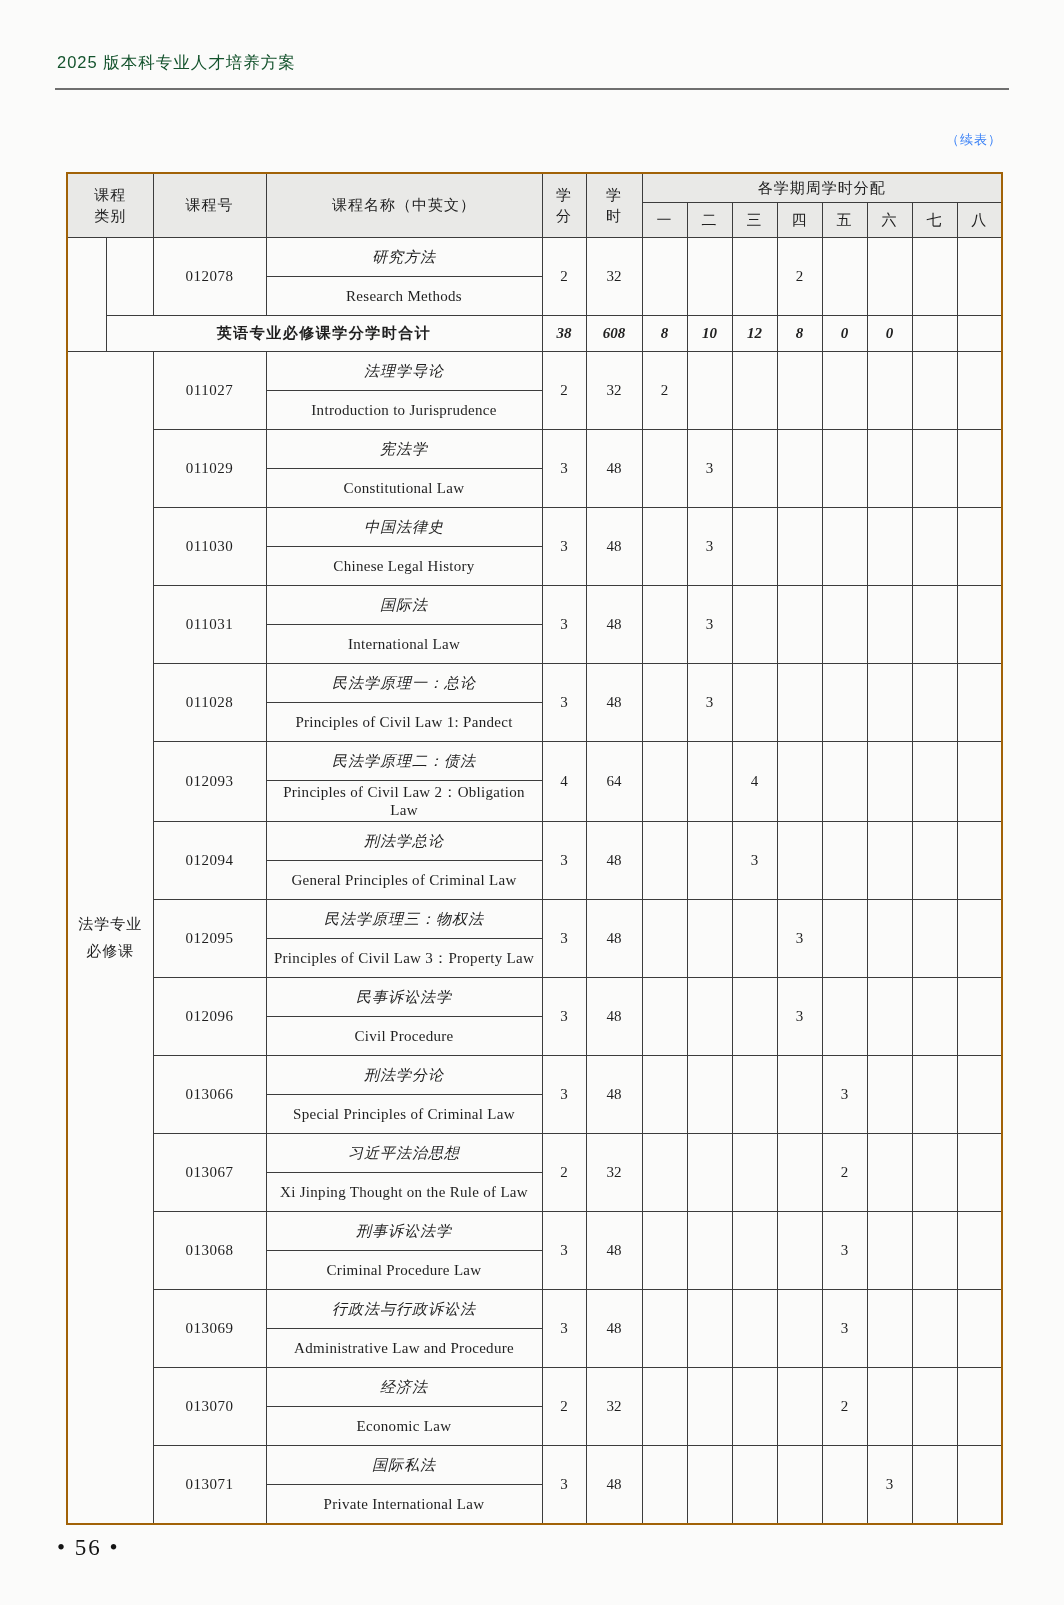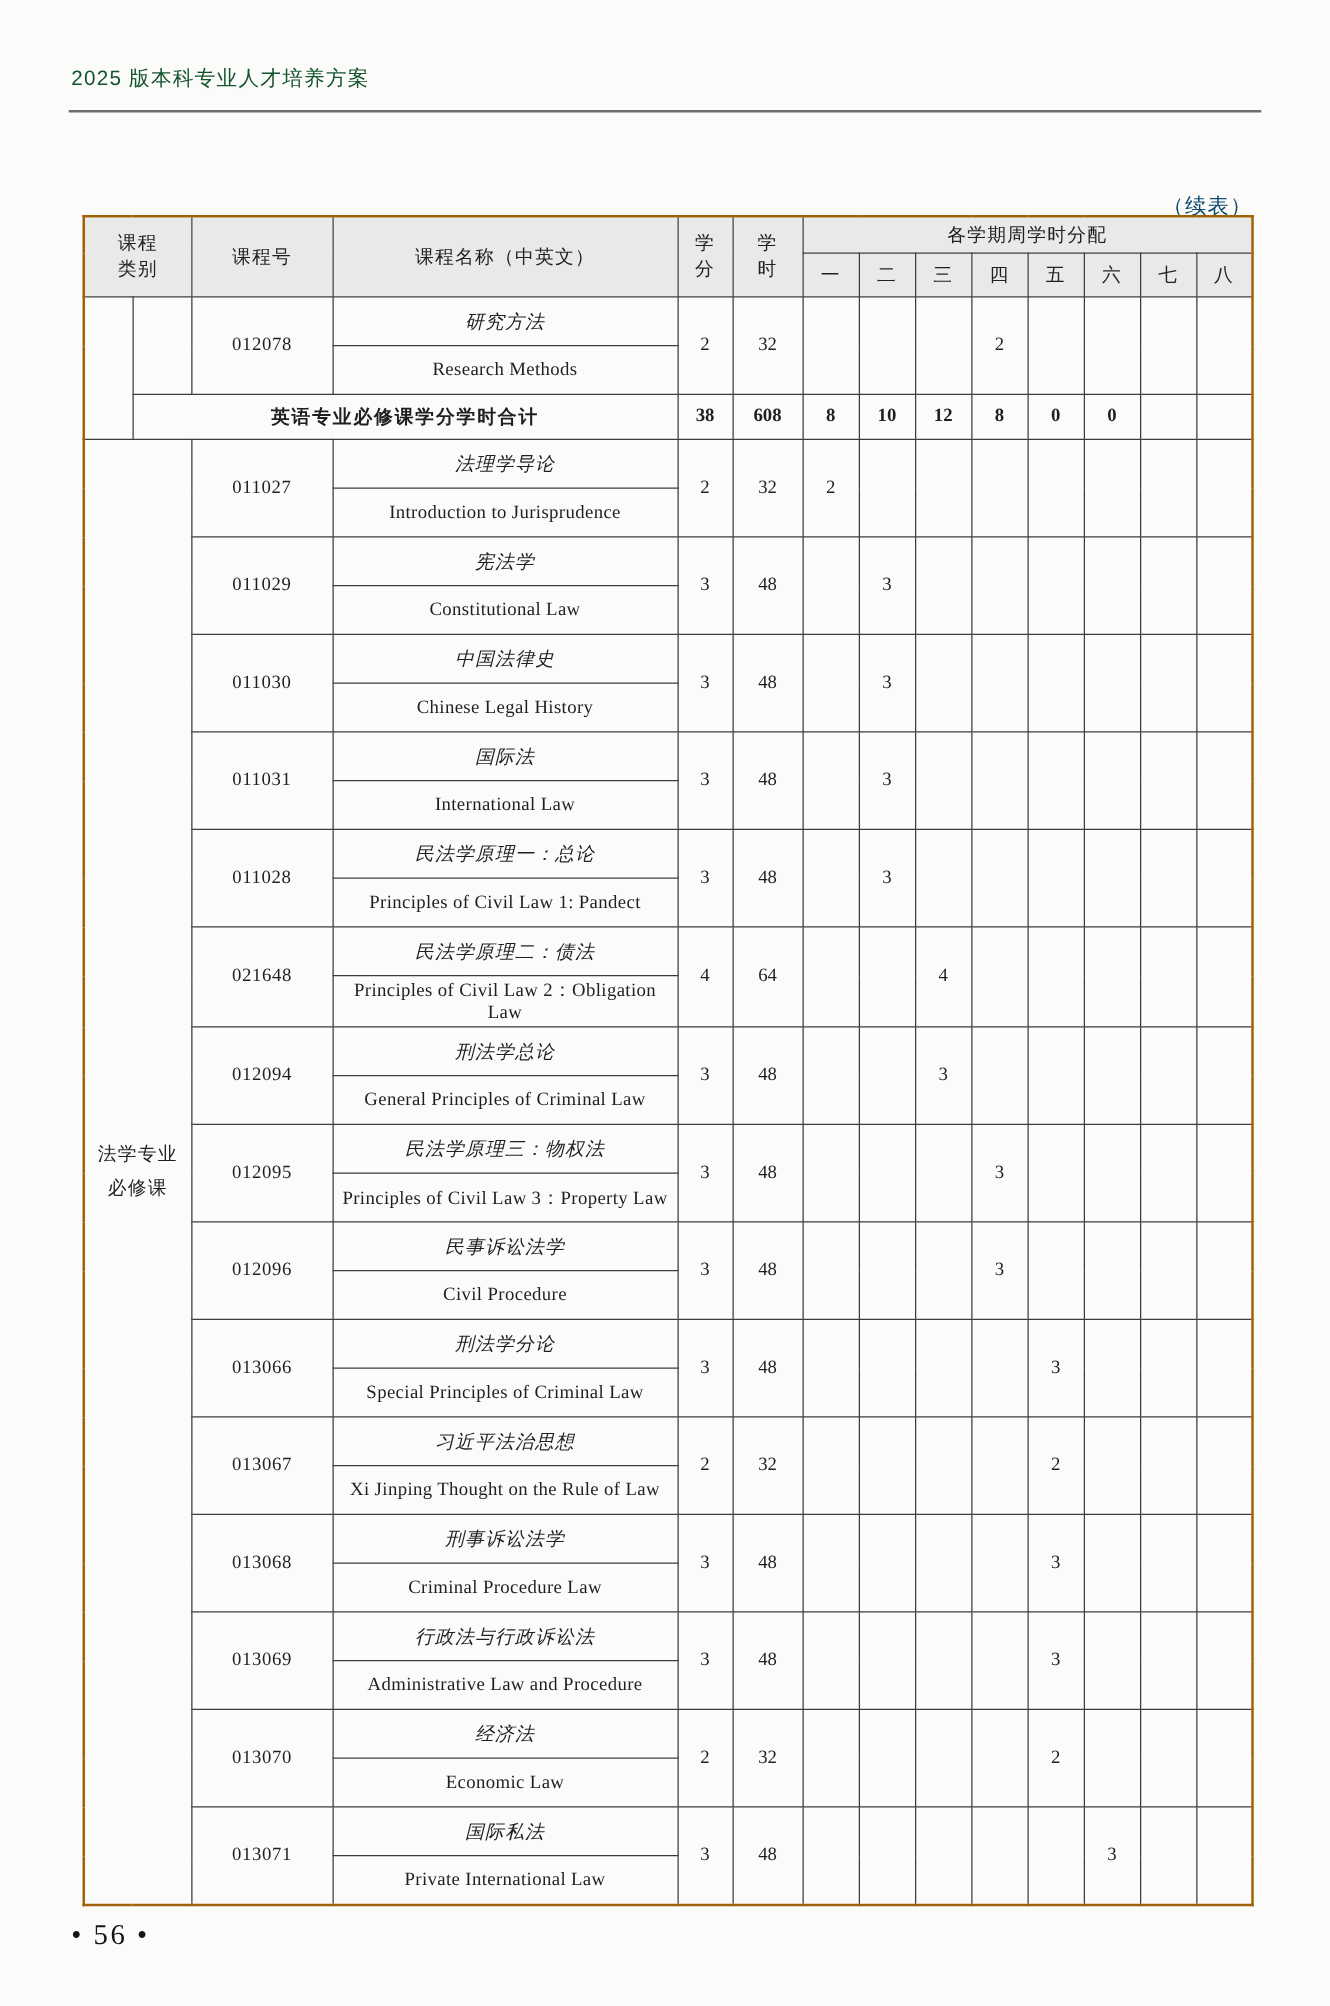--- a/index.html
+++ b/index.html
@@ -17,21 +17,21 @@
     position: absolute; left: 57px; top: 52px;
     font-family: "Liberation Sans", "DejaVu Sans", sans-serif;
     font-size: 16.5px; color: #14532d; letter-spacing: 1px;
   }
   .header-rule {
     position: absolute; left: 55px; top: 88px;
     width: 954px; height: 1.5px; background: #6f6f6f;
   }
   .continued {
     position: absolute; top: 131px; right: 62px;
-    font-size: 17px; color: #0c4a6e; letter-spacing: 1px; margin-top: 22px;
+    font-size: 13px; color: #3b82f6; letter-spacing: 1px;
   }
 
   table.course-table {
     position: absolute; left: 66px; top: 172px;
     border-collapse: collapse; table-layout: fixed;
     width: 937px;
     font-size: 15px;
     border: 2px solid #a16207;
   }
   .course-table th, .course-table td {
@@ -52,21 +52,21 @@
   .cat-cell { white-space: pre-line; line-height: 1.8; letter-spacing: 1px; }
   .name-cell {
     text-align: left; padding-left: 11px; padding-right: 6px;
     letter-spacing: 0.3px;
   }
   .name-zh { height: 34px; letter-spacing: 1px; font-style: italic; }
   .name-en { height: 34px; }
   .code-cell { letter-spacing: 0.5px; }
   .total-row td { height: 31px; font-weight: bold; }
   .total-label { letter-spacing: 1.5px; }
-  .bold { font-weight: bold; }
+  .bold { font-weight: bold; font-style: italic; }
 
   .page-number {
     position: absolute; left: 57px; top: 1535px;
     font-size: 23px; color: #141414; letter-spacing: 2px;
   }
 </style>
 </head>
 <body>
 
 <div class="page">
@@ -229,21 +229,21 @@
           <td class="num-cell sem-cell" rowspan="2"></td>
           <td class="num-cell sem-cell" rowspan="2"></td>
           <td class="num-cell sem-cell" rowspan="2"></td>
           <td class="num-cell sem-cell" rowspan="2"></td>
           <td class="num-cell sem-cell" rowspan="2"></td>
         </tr>
         <tr>
           <td class="name-cell name-en">Principles of Civil Law 1: Pandect</td>
         </tr>
         <tr>
-          <td class="code-cell" rowspan="2">021648</td>
+          <td class="code-cell" rowspan="2">012093</td>
           <td class="name-cell name-zh">民法学原理二：债法</td>
           <td class="num-cell" rowspan="2">4</td>
           <td class="num-cell" rowspan="2">64</td>
           <td class="num-cell sem-cell" rowspan="2"></td>
           <td class="num-cell sem-cell" rowspan="2"></td>
           <td class="num-cell sem-cell" rowspan="2">4</td>
           <td class="num-cell sem-cell" rowspan="2"></td>
           <td class="num-cell sem-cell" rowspan="2"></td>
           <td class="num-cell sem-cell" rowspan="2"></td>
           <td class="num-cell sem-cell" rowspan="2"></td>

